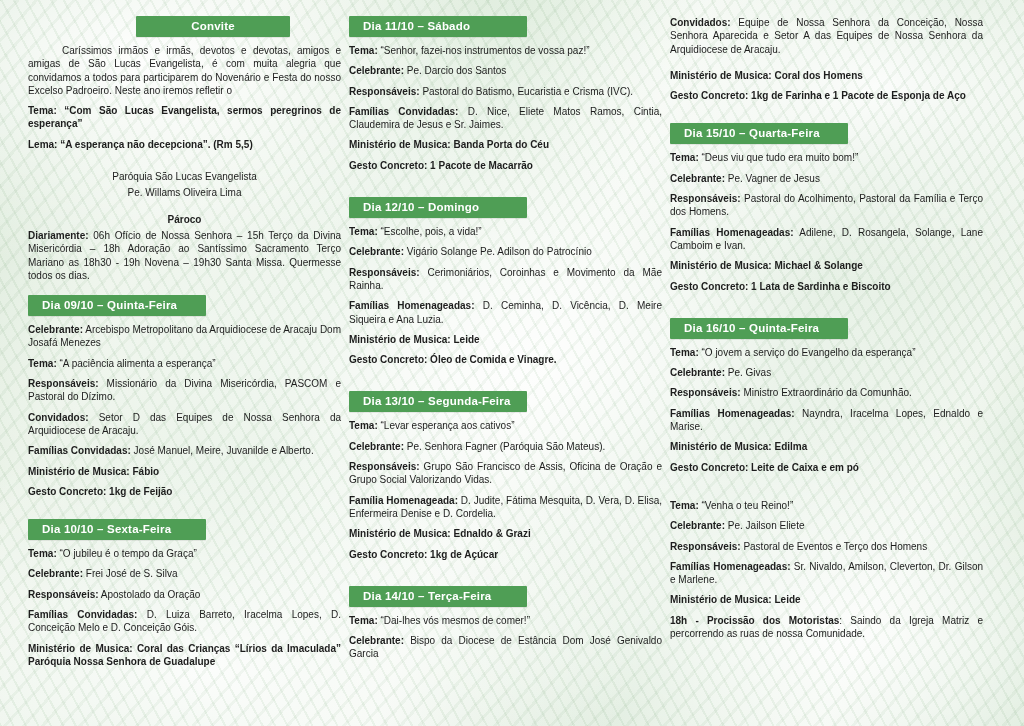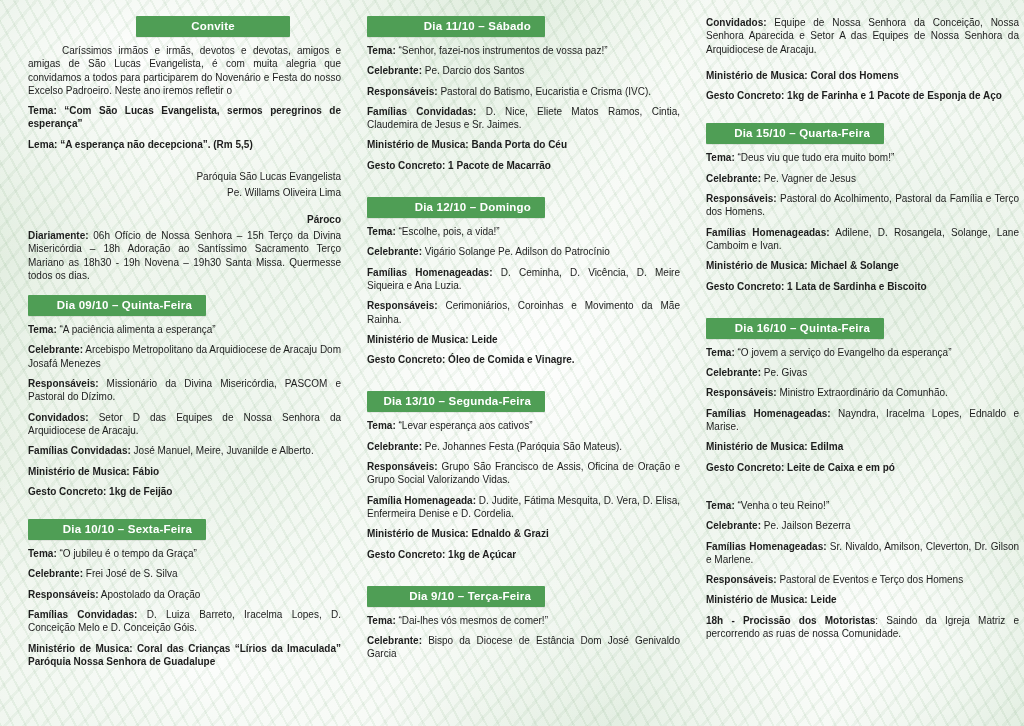--- a/index.html
+++ b/index.html
@@ -32,21 +32,21 @@
     inset: 0;
     pointer-events: none;
     background:
       repeating-linear-gradient(62deg, rgba(120,170,120,0.10) 0px, rgba(120,170,120,0.10) 2px, rgba(255,255,255,0) 2px, rgba(255,255,255,0) 11px),
       repeating-linear-gradient(-48deg, rgba(110,160,110,0.07) 0px, rgba(110,160,110,0.07) 3px, rgba(255,255,255,0) 3px, rgba(255,255,255,0) 14px);
     mix-blend-mode: multiply;
   }
   .cols {
     position: relative;
     display: flex;
-    gap: 26px;
+    gap: 8px;
     padding: 16px 24px 10px 28px;
     box-sizing: border-box;
     height: 100%;
   }
   .col {
     flex: 1 1 0;
     min-width: 0;
   }
   .col-1 { flex: 0 0 313px; }
   .col-2 { flex: 0 0 313px; }
@@ -63,31 +63,31 @@
     margin: 0 0 7px 0;
     border-radius: 1px;
     box-shadow: 0 1px 0 rgba(0,0,0,0.07);
   }
   .banner.center {
     display: block;
     text-align: center;
     width: 126px;
     margin-left: 108px;
   }
-  .banner.wide { min-width: 150px; text-align: right; }
+  .banner.wide { min-width: 150px; }
 
   p {
     margin: 0 0 7px 0;
     font-size: 10px;
     line-height: 1.33;
     color: #1d1d1d;
     text-align: justify;
   }
   .indent { text-indent: 34px; }
-  .center { text-align: right; }
+  .center { text-align: center; }
   .b { font-weight: bold; }
   .tight { margin-bottom: 3px; }
   .spacer6 { height: 6px; }
   .spacer10 { height: 10px; }
   .spacer14 { height: 14px; }
   .block { margin-bottom: 11px; }
   .parish { margin-top: 6px; }
 </style>
 </head>
 <body>
@@ -118,22 +118,22 @@
       <p class="center b tight">Pároco</p>
       <p>
         <span class="b">Diariamente:</span>
         <span>06h Ofício de Nossa Senhora – 15h Terço da Divina Misericórdia – 18h Adoração ao Santíssimo Sacramento Terço Mariano as 18h30 -  19h Novena – 19h30 Santa Missa. Quermesse todos os dias.</span>
       </p>
 
       <div class="spacer6"></div>
 
       <div class="block">
         <div class="banner wide">Dia 09/10 – Quinta-Feira</div>
+        <p><span class="b">Celebrante:</span> <span>Arcebispo Metropolitano da Arquidiocese de Aracaju Dom Josafá Menezes</span></p>
         <p><span class="b">Tema:</span> <span>“A paciência alimenta a esperança”</span></p>
-        <p><span class="b">Celebrante:</span> <span>Arcebispo Metropolitano da Arquidiocese de Aracaju Dom Josafá Menezes</span></p>
         <p><span class="b">Responsáveis:</span> <span>Missionário da Divina Misericórdia, PASCOM e Pastoral do Dízimo.</span></p>
         <p><span class="b">Convidados:</span> <span>Setor D das Equipes de Nossa Senhora da Arquidiocese de Aracaju.</span></p>
         <p><span class="b">Famílias Convidadas:</span> <span>José Manuel, Meire, Juvanilde e Alberto.</span></p>
         <p class="b">Ministério de Musica: Fábio</p>
         <p class="b">Gesto Concreto: 1kg de Feijão</p>
       </div>
 
       <div class="spacer10"></div>
 
       <div class="block">
@@ -158,42 +158,42 @@
         <p class="b">Ministério de Musica: Banda Porta do Céu</p>
         <p class="b">Gesto Concreto: 1 Pacote de Macarrão</p>
       </div>
 
       <div class="spacer14"></div>
 
       <div class="block">
         <div class="banner wide">Dia 12/10 – Domingo</div>
         <p><span class="b">Tema:</span> <span>“Escolhe, pois, a vida!”</span></p>
         <p><span class="b">Celebrante:</span> <span>Vigário Solange Pe. Adilson do Patrocínio</span></p>
+        <p><span class="b">Responsáveis:</span> <span>Cerimoniários, Coroinhas e Movimento da Mãe Rainha.</span></p>
         <p><span class="b">Famílias Homenageadas:</span> <span>D. Ceminha, D. Vicência, D. Meire Siqueira e Ana Luzia.</span></p>
-        <p><span class="b">Responsáveis:</span> <span>Cerimoniários, Coroinhas e Movimento da Mãe Rainha.</span></p>
         <p class="b">Ministério de Musica: Leide</p>
         <p class="b">Gesto Concreto: Óleo de Comida e Vinagre.</p>
       </div>
 
       <div class="spacer14"></div>
 
       <div class="block">
         <div class="banner wide">Dia 13/10 – Segunda-Feira</div>
         <p><span class="b">Tema:</span> <span>“Levar esperança aos cativos”</span></p>
-        <p><span class="b">Celebrante:</span> <span>Pe. Johannes Festa (Paróquia São Mateus).</span></p>
+        <p><span class="b">Celebrante:</span> <span>Pe. Senhora Fagner (Paróquia São Mateus).</span></p>
         <p><span class="b">Responsáveis:</span> <span>Grupo São Francisco de Assis, Oficina de Oração e Grupo Social Valorizando Vidas.</span></p>
         <p><span class="b">Família Homenageada:</span> <span>D. Judite, Fátima Mesquita, D. Vera, D. Elisa, Enfermeira Denise e D. Cordelia.</span></p>
         <p class="b">Ministério de Musica: Ednaldo &amp; Grazi</p>
         <p class="b">Gesto Concreto: 1kg de Açúcar</p>
       </div>
 
       <div class="spacer14"></div>
 
       <div class="block">
-        <div class="banner wide">Dia 9/10 – Terça-Feira</div>
+        <div class="banner wide">Dia 14/10 – Terça-Feira</div>
         <p><span class="b">Tema:</span> <span>“Dai-lhes vós mesmos de comer!”</span></p>
         <p><span class="b">Celebrante:</span> <span>Bispo da Diocese de Estância Dom José Genivaldo Garcia</span></p>
         
         
       </div>
     </div>
 
     <div class="col col-3">
 
       <div class="block">
@@ -224,23 +224,23 @@
         <p><span class="b">Responsáveis:</span> <span>Ministro Extraordinário da Comunhão.</span></p>
         <p><span class="b">Famílias Homenageadas:</span> <span>Nayndra, Iracelma Lopes, Ednaldo e Marise.</span></p>
         <p class="b">Ministério de Musica: Edilma</p>
         <p class="b">Gesto Concreto: Leite de Caixa e em pó</p>
       </div>
 
       <div class="spacer14"></div>
 
       <div class="block">
         <p><span class="b">Tema:</span> <span>“Venha o teu Reino!”</span></p>
-        <p><span class="b">Celebrante:</span> <span>Pe. Jailson Bezerra</span></p>
+        <p><span class="b">Celebrante:</span> <span>Pe. Jailson Eliete</span></p>
+        <p><span class="b">Responsáveis:</span> <span>Pastoral de Eventos e Terço dos Homens</span></p>
         <p><span class="b">Famílias Homenageadas:</span> <span>Sr. Nivaldo, Amilson, Cleverton, Dr. Gilson e Marlene.</span></p>
-        <p><span class="b">Responsáveis:</span> <span>Pastoral de Eventos e Terço dos Homens</span></p>
         <p class="b">Ministério de Musica: Leide</p>
         <p><span class="b">18h - Procissão dos Motoristas</span><span>: Saindo da Igreja Matriz e percorrendo as ruas de nossa Comunidade.</span></p>
         
         
       </div>
     </div>
 
   </div>
 </div>
 

